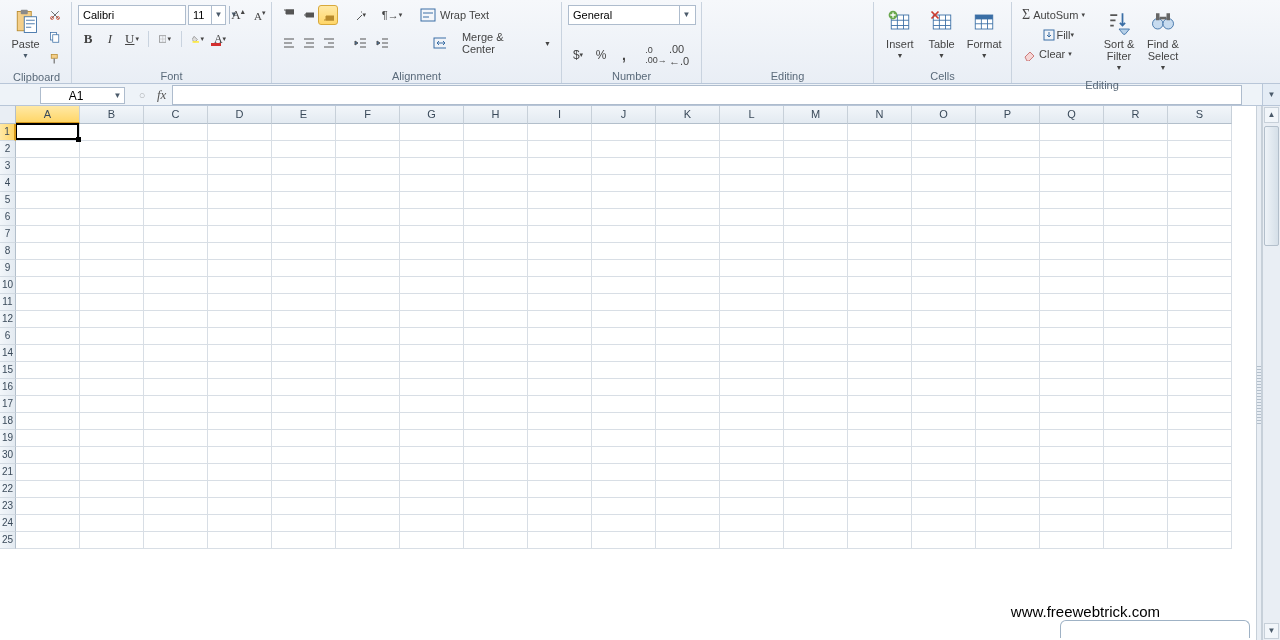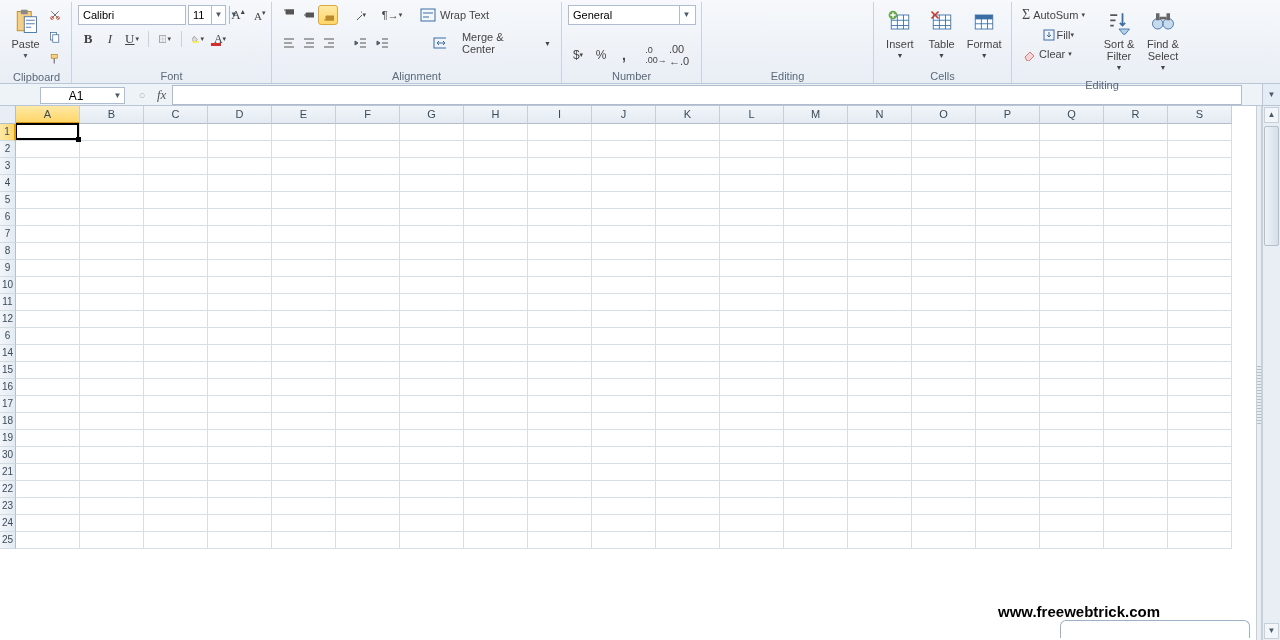--- a/index.html
+++ b/index.html
@@ -41,21 +41,21 @@
 .cellrow { display:flex; height:17px; }
 .cell { width:64px; height:17px; border-right:1px solid #d8dee5; border-bottom:1px solid #d8dee5; }
 .selbox { position:absolute; border:2px solid #000; background:rgba(0,0,0,0); pointer-events:none; }
 .selhandle { position:absolute; width:5px; height:5px; background:#000; }
 .vscroll { width:18px; background:#e9eef4; border-left:1px solid #c7d0d9; display:flex; flex-direction:column; }
 .vscroll .arr { height:16px; background:#f2f6fa; border:1px solid #c7d0d9; margin:1px; text-align:center; font-size:8px; line-height:14px; color:#4a5a6a; }
 .vscroll .track { flex:1; position:relative; }
 .vscroll .thumb { position:absolute; top:2px; left:1px; right:1px; height:120px; background:linear-gradient(90deg,#eef3f8,#d5dfe8); border:1px solid #b3bfcb; border-radius:2px; }
 .split { width:6px; background:#e9eef4; border-left:1px solid #c7d0d9; border-right:1px solid #c7d0d9; }
 .split-dots { height:60px; margin-top:260px; background:repeating-linear-gradient(#b3bfcb,#b3bfcb 1px,transparent 1px,transparent 3px);}
-.watermark { position:absolute; bottom:20px; right:120px; font-weight:bold; font-size:15px; font-family:Arial,sans-serif; color:#000;text-align:center; }
+.watermark { position:absolute; bottom:20px; right:120px; font-weight:normal; font-size:15px; font-family:Arial,sans-serif; color:#000;text-align:center; }
 .bottom-tab { position:absolute; bottom:2px; right:30px; width:190px; height:18px; border:1px solid #9fb2c5; border-bottom:none; border-radius:6px 6px 0 0; background:#fff;}
 </style>
 </head>
 <body>
 
 <div class="ribbon">
 
   <div class="group" style="width:70px">
     <div class="row" style="align-items:flex-start">
       <div class="big-btn btn" style="width:36px">

